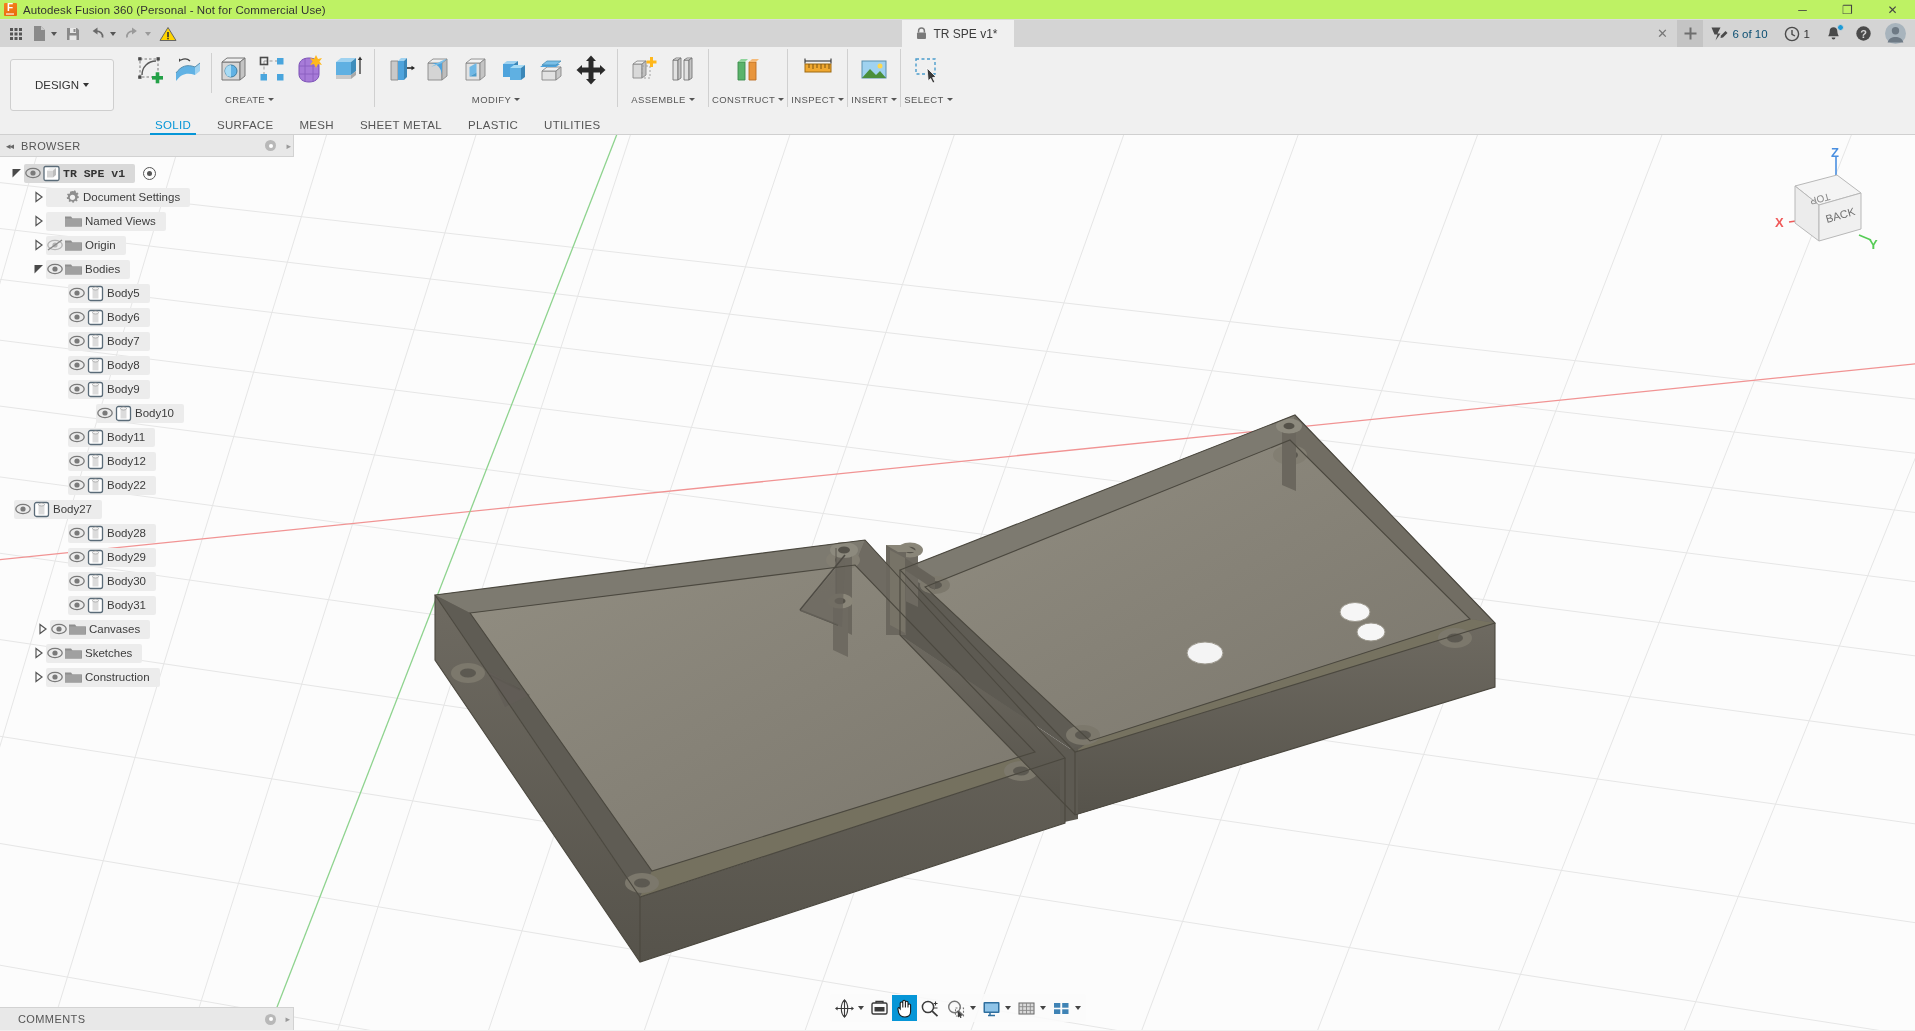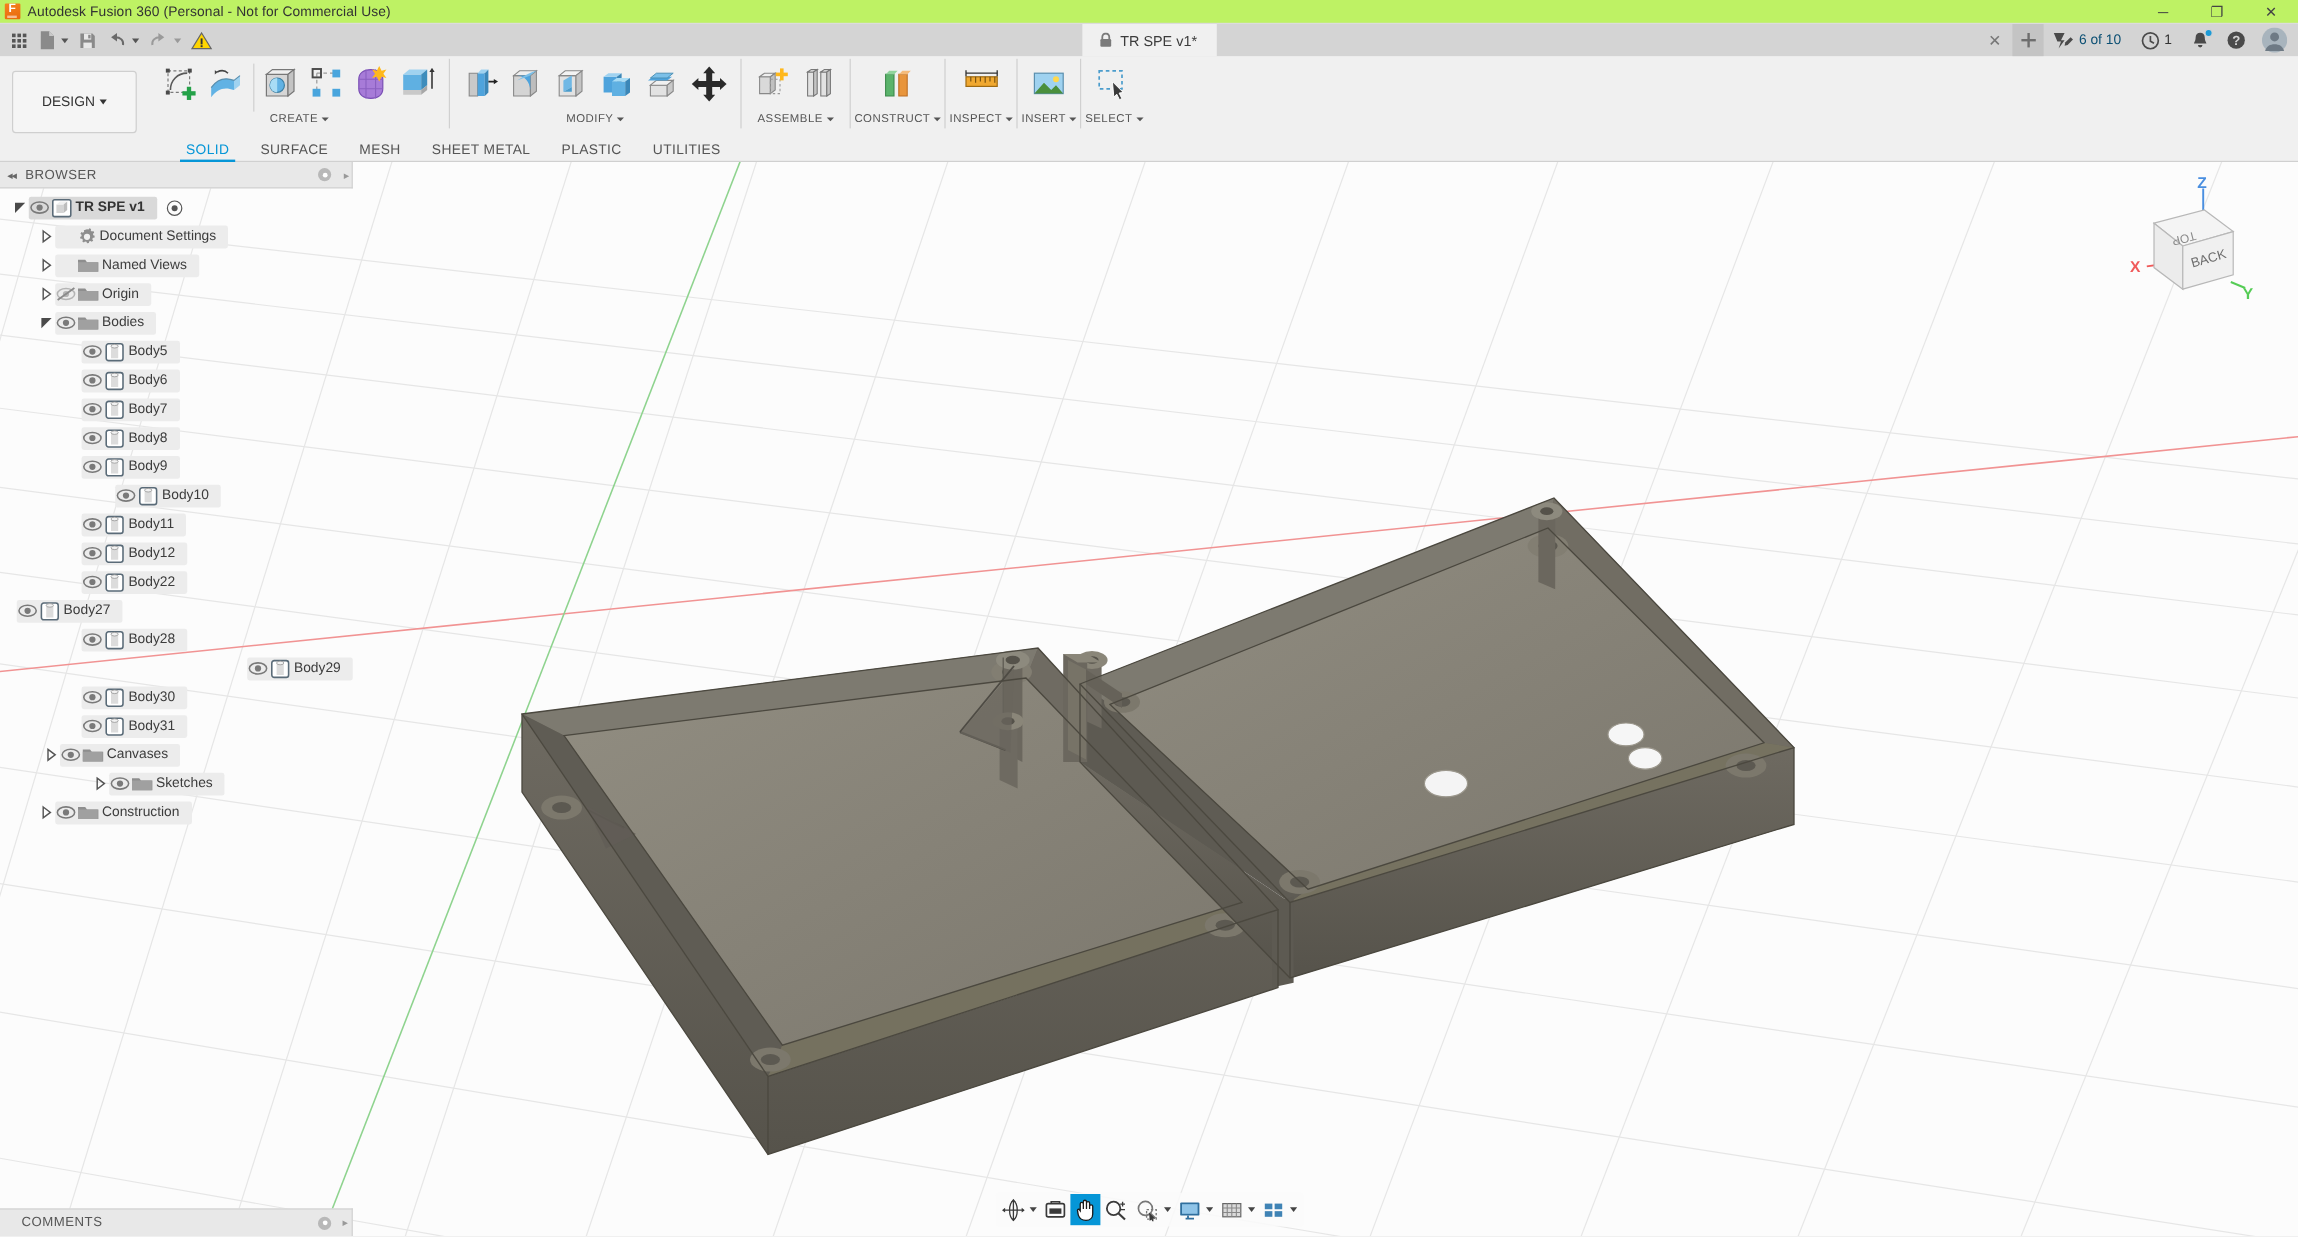--- a/index.html
+++ b/index.html
@@ -117,21 +117,21 @@
   #browser-resize { position: absolute; right: 2px; font-size: 9px; color: #999; }
   #tree { padding-top: 4px; }
   .node {
     height: 24px; display: flex; align-items: center; position: relative;
     cursor: default; white-space: nowrap;
   }
   .node-pill {
     display: flex; align-items: center; height: 19px;
     background: #ececec; border-radius: 2px; padding-right: 10px;
   }
-  .node.root .node-pill { background: #d9d9d9; }
+  .node.root .node-pill { background: #d9d9d9; font-family: Liberation Mono, monospace; }
   .node-label { margin-left: 2px; }
   .node.root .node-label { font-weight: bold; color: #333; }
   .radio-dot {
     width: 13px; height: 13px; border-radius: 50%; border: 1.5px solid #555;
     margin-left: 8px; flex: none; display: flex; align-items: center; justify-content: center;
   }
   .radio-dot::after { content:""; width:5px; height:5px; border-radius:50%; background:#555; }
   
   #comments {
     position: absolute; left: 0; bottom: 0; width: 294px; height: 23px;
@@ -960,21 +960,21 @@
     <circle cx="9" cy="7" r="2.6" fill="#7a7a7a"></circle>
             </svg>
             <svg width="19" height="17" viewBox="0 0 19 17">
   <rect x="2.5" y="1.5" width="14" height="14" rx="2" fill="#fff" stroke="#5a6b78" stroke-width="1.3"></rect>
   <path d="M6.5 3.5h6v10h-6z" fill="#dcdcdc"></path>
   <ellipse cx="9.5" cy="3.5" rx="3" ry="1.5" fill="#f2f2f2" stroke="#9a9a9a" stroke-width=".7"></ellipse>
             </svg>
             <span class="node-label">Body28</span>
           </span>
         </div>
-        <div class="node" style="padding-left: 54px; justify-content: flex-end;">
+        <div class="node" style="padding-left: 54px;">
           <span style="width:14px;display:inline-block"></span>
           <span class="node-pill">
             <svg width="18" height="14" viewBox="0 0 18 14">
     <ellipse cx="9" cy="7" rx="7.2" ry="4.6" fill="none" stroke="#7a7a7a" stroke-width="1.3"></ellipse>
     <circle cx="9" cy="7" r="2.6" fill="#7a7a7a"></circle>
             </svg>
             <svg width="19" height="17" viewBox="0 0 19 17">
   <rect x="2.5" y="1.5" width="14" height="14" rx="2" fill="#fff" stroke="#5a6b78" stroke-width="1.3"></rect>
   <path d="M6.5 3.5h6v10h-6z" fill="#dcdcdc"></path>
   <ellipse cx="9.5" cy="3.5" rx="3" ry="1.5" fill="#f2f2f2" stroke="#9a9a9a" stroke-width=".7"></ellipse>
@@ -1021,21 +1021,21 @@
     <ellipse cx="9" cy="7" rx="7.2" ry="4.6" fill="none" stroke="#7a7a7a" stroke-width="1.3"></ellipse>
     <circle cx="9" cy="7" r="2.6" fill="#7a7a7a"></circle>
             </svg>
             <svg width="19" height="14" viewBox="0 0 19 14">
   <path d="M1 2.5h6l1.5 2h9.5v8H1z" fill="#8e8e8e"></path>
               <path d="M1 4.5h16.5v8H1z" fill="#a0a0a0"></path>
             </svg>
             <span class="node-label">Canvases</span>
           </span>
         </div>
-        <div class="node" style="padding-left: 32px; margin-left: 45px;">
+        <div class="node" style="padding-left: 32px;">
           <svg width="14" height="14" viewBox="0 0 14 14">
   <path d="M4 2.5L10 7l-6 4.5z" fill="none" stroke="#555" stroke-width="1.2"></path>
           </svg>
           <span class="node-pill">
             <svg width="18" height="14" viewBox="0 0 18 14">
     <ellipse cx="9" cy="7" rx="7.2" ry="4.6" fill="none" stroke="#7a7a7a" stroke-width="1.3"></ellipse>
     <circle cx="9" cy="7" r="2.6" fill="#7a7a7a"></circle>
             </svg>
             <svg width="19" height="14" viewBox="0 0 19 14">
   <path d="M1 2.5h6l1.5 2h9.5v8H1z" fill="#8e8e8e"></path>

